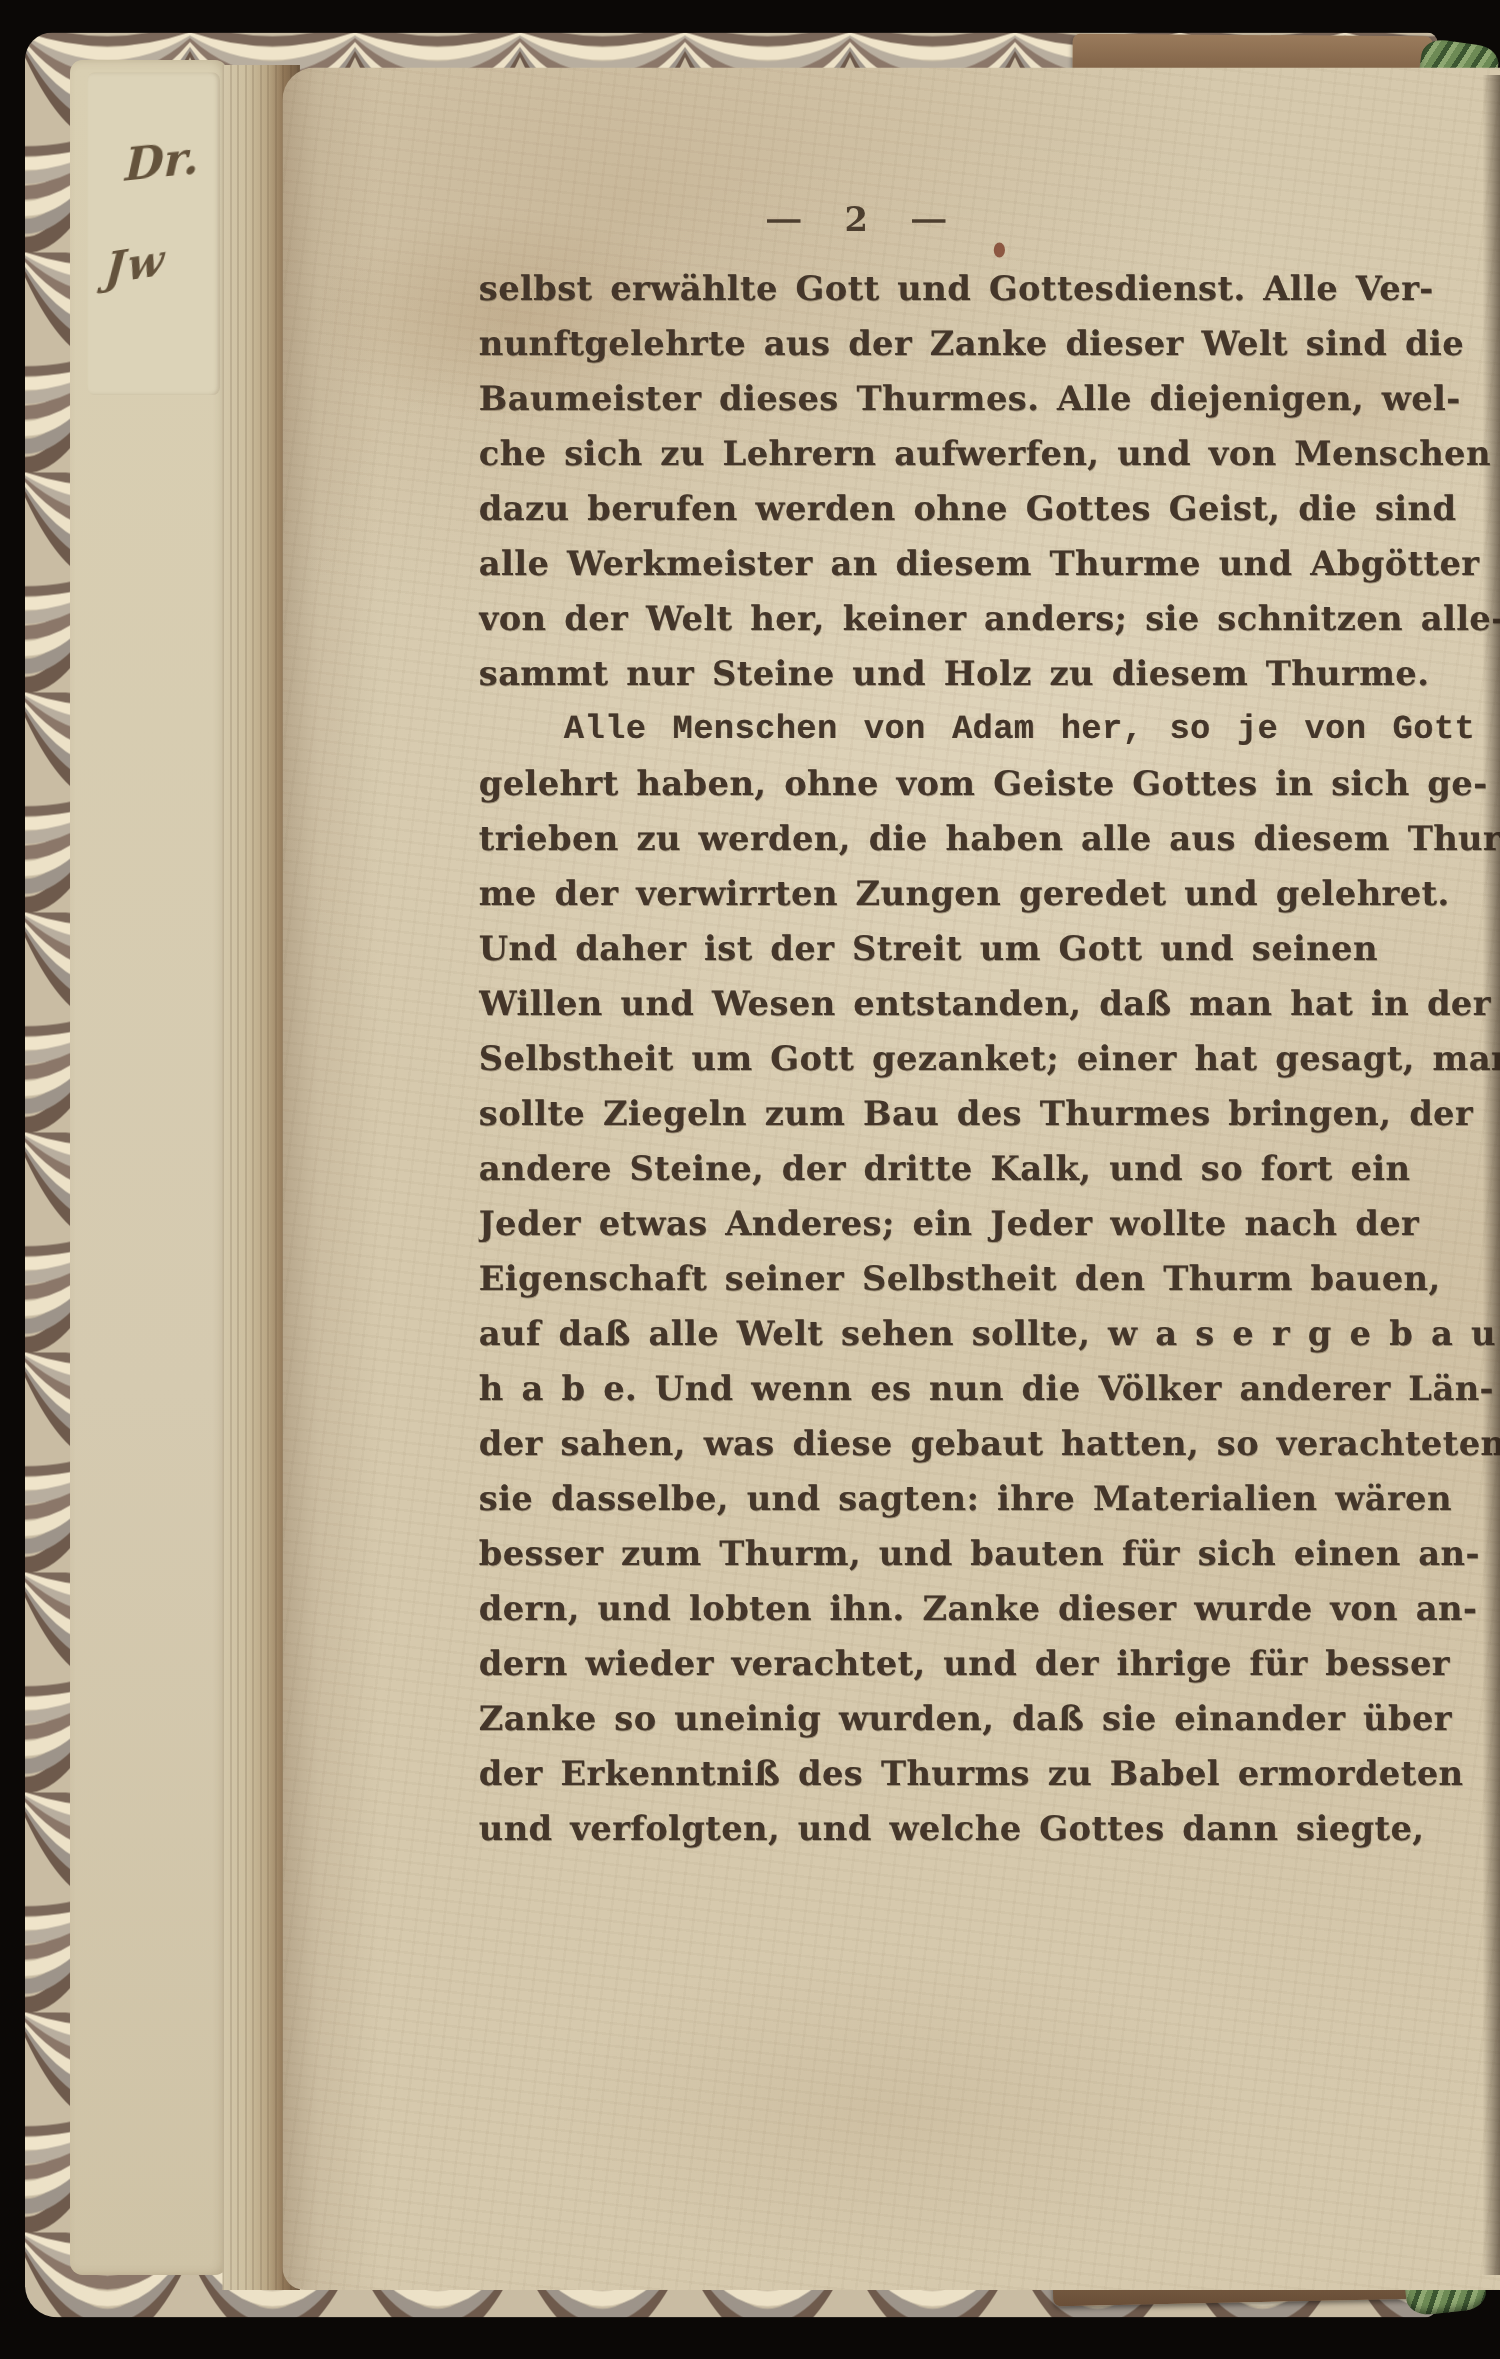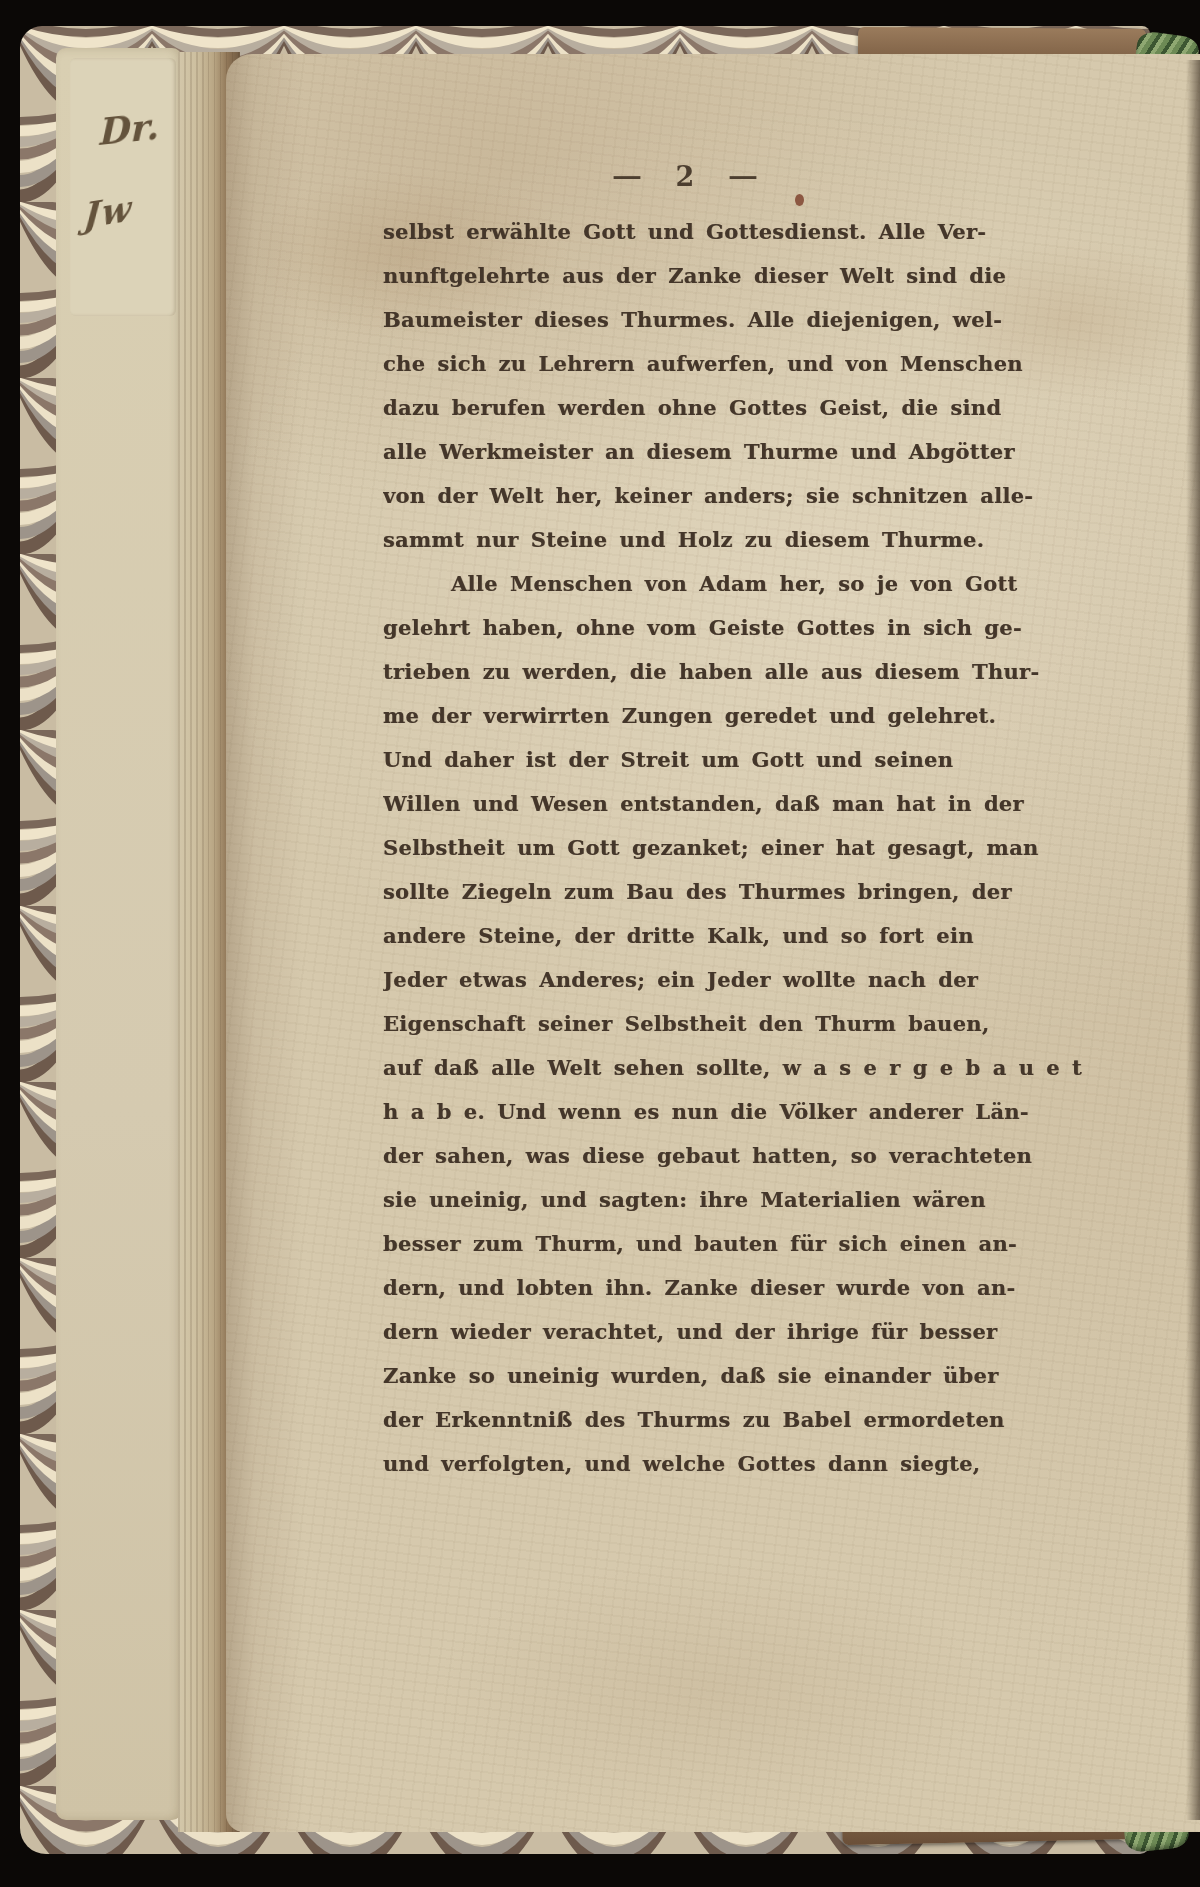--- a/index.html
+++ b/index.html
@@ -61,24 +61,24 @@
   
   #right-shadow{position:absolute;left:1186px;top:60px;width:14px;height:1760px;
     background:linear-gradient(90deg, rgba(0,0,0,0), rgba(40,28,18,.55));}
   
   #pagehead{position:absolute;left:612px;top:156px;width:146px;height:40px;display:flex;
     align-items:center;justify-content:space-between;color:#4c3e2f;}
   #pagehead .rule{font-size:30px;font-weight:700;line-height:1;transform:scaleY(.8);}
   #pagehead .num{font-size:27px;font-weight:700;}
   
   #text-block{position:absolute;left:383px;top:210px;right:0;height:1326px;overflow:hidden;}
-  .line{white-space:nowrap;height:44px;line-height:44px;font-weight:700;font-size:21px;
+  .line{white-space:nowrap;height:44px;line-height:44px;font-weight:700;font-size:27px;
     color:#44362a;letter-spacing:.3px;word-spacing:4.5px;
     text-shadow:.4px .4px 0 rgba(60,45,30,.35), -0.2px 0 0 rgba(60,45,30,.25);}
-  .line.indent{padding-left:68px;}
+  .line.indent{padding-left:68px;font-family:Liberation Mono, monospace;}
 </style>
 </head>
 <body>
 
 <div id="canvas">
 
   <div id="marble">
     <svg preserveAspectRatio="none">
       <defs>
         <pattern id="mb" width="132" height="176" patternUnits="userSpaceOnUse">
@@ -158,21 +158,21 @@
       <div class="line">Und daher ist der Streit um Gott und seinen</div>
       <div class="line">Willen und Wesen entstanden, daß man hat in der</div>
       <div class="line">Selbstheit um Gott gezanket; einer hat gesagt, man</div>
       <div class="line">sollte Ziegeln zum Bau des Thurmes bringen, der</div>
       <div class="line">andere Steine, der dritte Kalk, und so fort ein</div>
       <div class="line">Jeder etwas Anderes; ein Jeder wollte nach der</div>
       <div class="line">Eigenschaft seiner Selbstheit den Thurm bauen,</div>
       <div class="line">auf daß alle Welt sehen sollte, w a s  e r  g e b a u e t</div>
       <div class="line">h a b e.  Und wenn es nun die Völker anderer Län-</div>
       <div class="line">der sahen, was diese gebaut hatten, so verachteten</div>
-      <div class="line">sie uneinig, und sagten: ihre Materialien wären</div>
+      <div class="line">sie dasselbe, und sagten: ihre Materialien wären</div>
       <div class="line">besser zum Thurm, und bauten für sich einen an-</div>
       <div class="line">dern, und lobten ihn.  Zanke dieser wurde von an-</div>
       <div class="line">dern wieder verachtet, und der ihrige für besser</div>
       <div class="line">Zanke so uneinig wurden, daß sie einander über</div>
       <div class="line">der Erkenntniß des Thurms zu Babel ermordeten</div>
       <div class="line">und verfolgten, und welche Gottes dann siegte,</div>
     </div>
 
   <div id="right-shadow"></div>
 </div>

